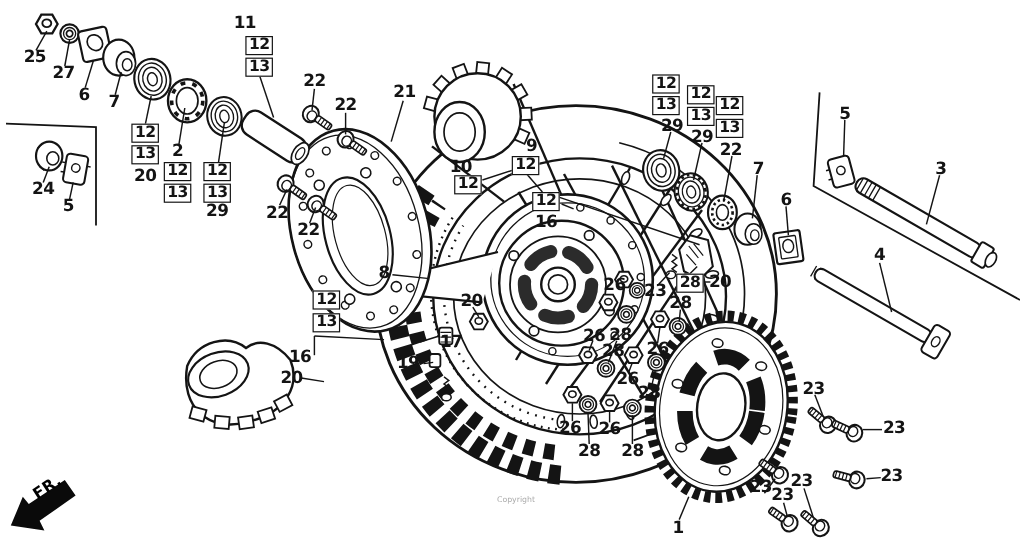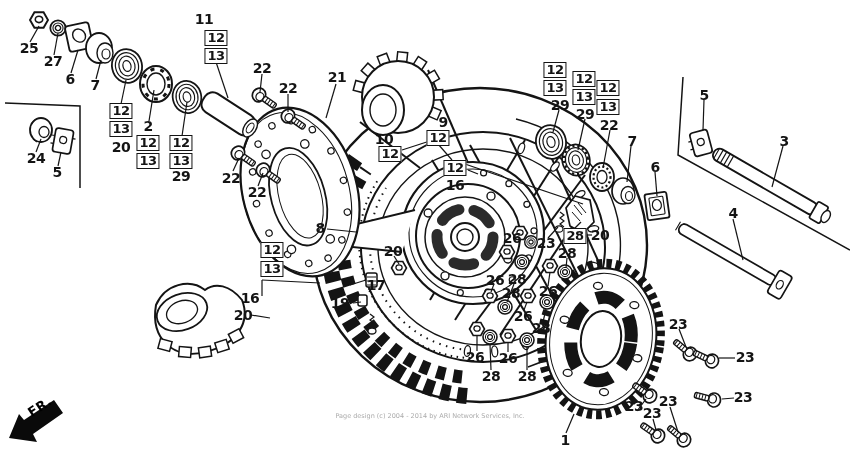--- a/index.html
+++ b/index.html
@@ -455,16 +455,16 @@
       <div class="callout" style="left: 745px; top: 357px;">23</div>
       <div class="callout" style="left: 743px; top: 397px;">23</div>
       <div class="callout" style="left: 634px; top: 406px;">23</div>
       <div class="callout" style="left: 652px; top: 413px;">23</div>
       <div class="callout" style="left: 668px; top: 401px;">23</div>
     </div>
 
 <div class="fr-label">FR.</div>
 
 <div class="watermark">
-  <div>Page design (c) 2004 - 2014 by ARI Network Services, Inc.</div>
+  <div>Copyright</div>
 </div>
 
 </div>
 
 </body></html>

